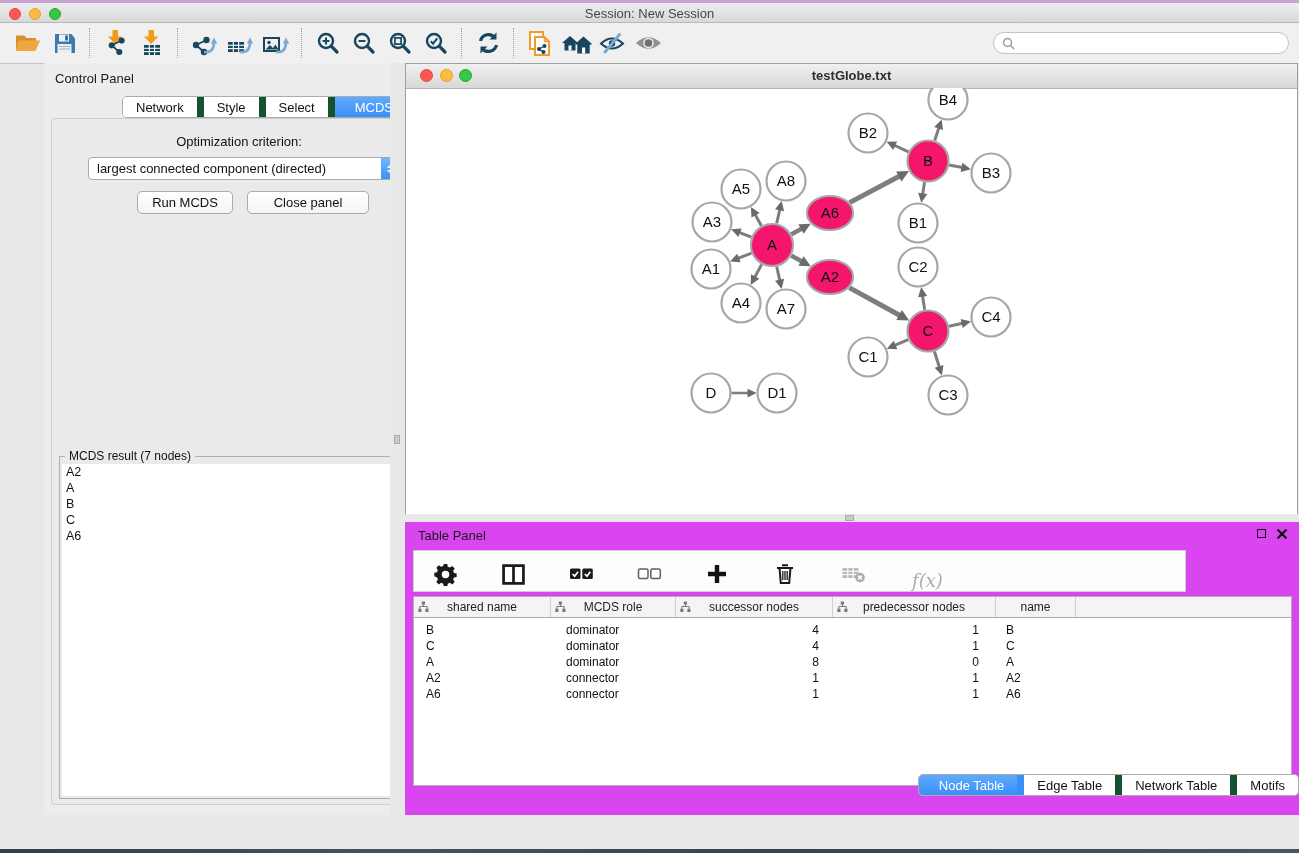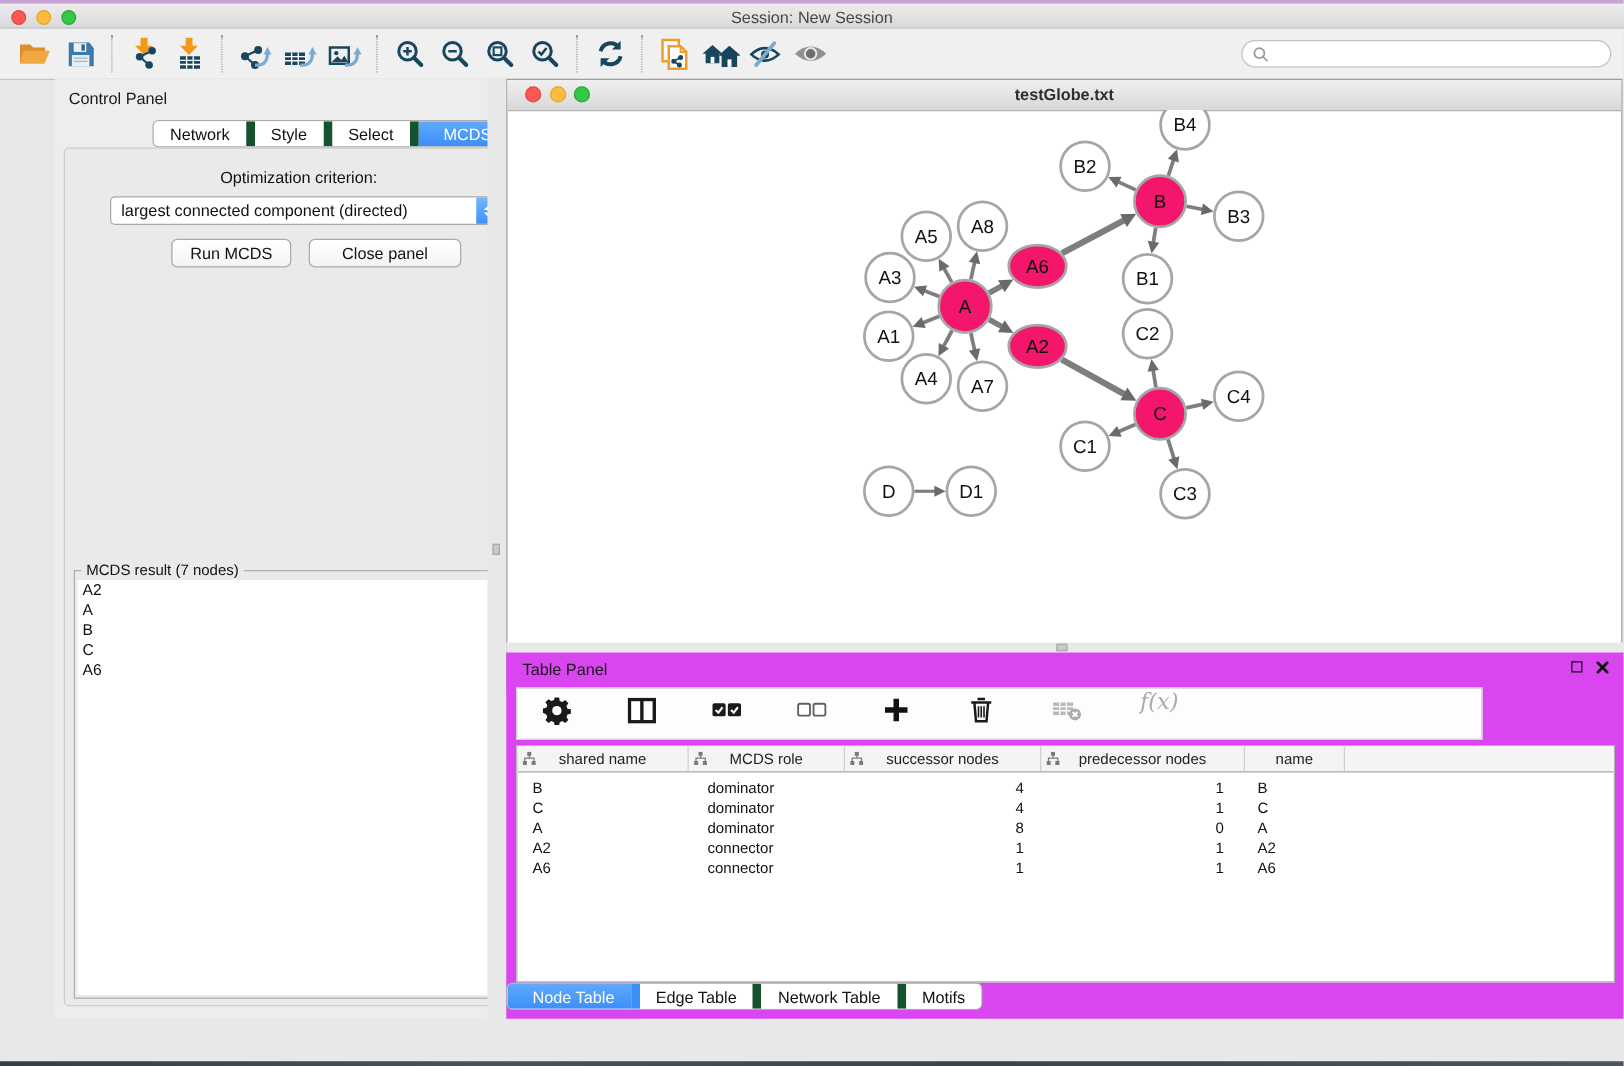--- a/index.html
+++ b/index.html
@@ -80,39 +80,39 @@
   #net-canvas{position:absolute;left:0;top:24px;}
   #net-resize{position:absolute;right:1px;bottom:1px;width:12px;height:12px;
        background:repeating-linear-gradient(135deg,transparent 0 3px,#ADADAD 3px 4px);}
   
   #h-divider{position:absolute;left:0;top:451px;width:894px;height:8px;background:#E8E8E8;}
   #h-grip{position:absolute;left:440px;top:1px;width:9px;height:6px;background:#C9C9C9;border:1px solid #AAA;box-sizing:border-box;}
   
   #table-panel{position:absolute;left:0;top:459px;width:894px;height:293px;background:#d946ef;}
   #tp-title{position:absolute;left:13px;top:6px;font-size:13px;color:#1A1A1A;}
   #tp-toolbar{position:absolute;left:8px;top:28px;width:773px;height:42px;background:#FDFDFD;
-       border:1px solid #CFCFCF;box-sizing:border-box;display:flex;align-items:flex-start;padding-left:14px;gap:34px;}
+       border:1px solid #CFCFCF;box-sizing:border-box;display:flex;align-items:flex-end;padding-left:14px;gap:34px;}
   .tt-btn{width:34px;height:34px;display:flex;align-items:center;justify-content:center;flex:0 0 auto;}
   #fx-label{font-family:"DejaVu Serif","Liberation Serif",serif;font-style:italic;font-size:18px;color:#ABABAB;margin-left:8px;}
   #data-table{position:absolute;left:8px;top:74px;width:879px;height:190px;background:#fff;
        border:1px solid #B0B0B0;box-sizing:border-box;overflow:hidden;}
   #thead{display:grid;grid-template-columns:137px 125px 157px 163px 80px 1fr;height:20px;
        background:#F4F4F4;border-bottom:1px solid #ABABAB;}
   .th{position:relative;display:flex;align-items:center;justify-content:center;font-size:12px;color:#222;
       border-right:1px solid #CFCFCF;overflow:hidden;}
   .th:last-child{border-right:none;}
   .th .hicon{position:absolute;left:4px;top:4px;}
   #tbody{padding-top:4px;}
   .tr{display:grid;grid-template-columns:137px 125px 157px 163px 80px 1fr;height:16px;font-size:12px;color:#111;align-items:center;}
   .td.c0{padding-left:12px;}
   .td.c1{padding-left:15px;}
   .td.c2{text-align:right;padding-right:14px;}
   .td.c3{text-align:right;padding-right:17px;}
   .td.c4{padding-left:10px;}
-  #tp-tabs{position:absolute;left:0;right:0;top:264px;display:flex;justify-content:flex-start;}
+  #tp-tabs{position:absolute;left:0;right:0;top:252px;display:flex;justify-content:flex-end;}
   svg{display:block;}
 </style>
 </head>
 <body>
 
 <div id="desktop-top"></div>
 
 <div id="titlebar">
   <span class="tl red"></span>
   <span class="tl yellow"></span>

